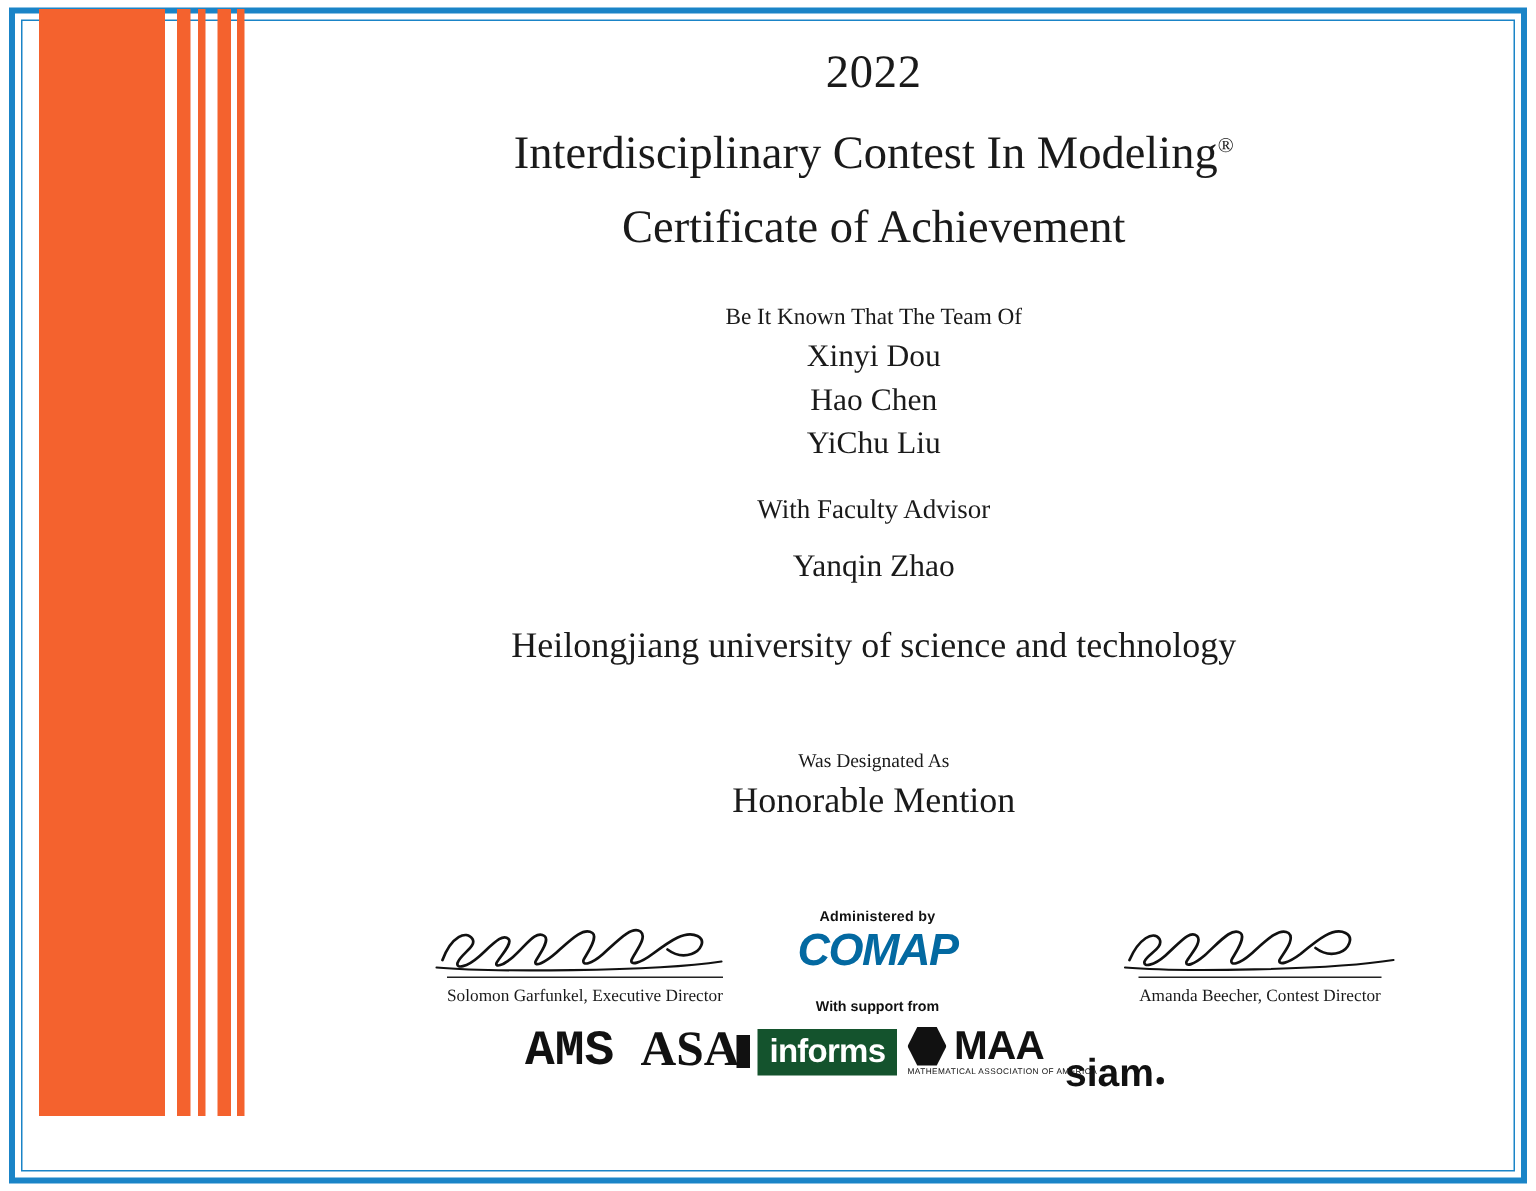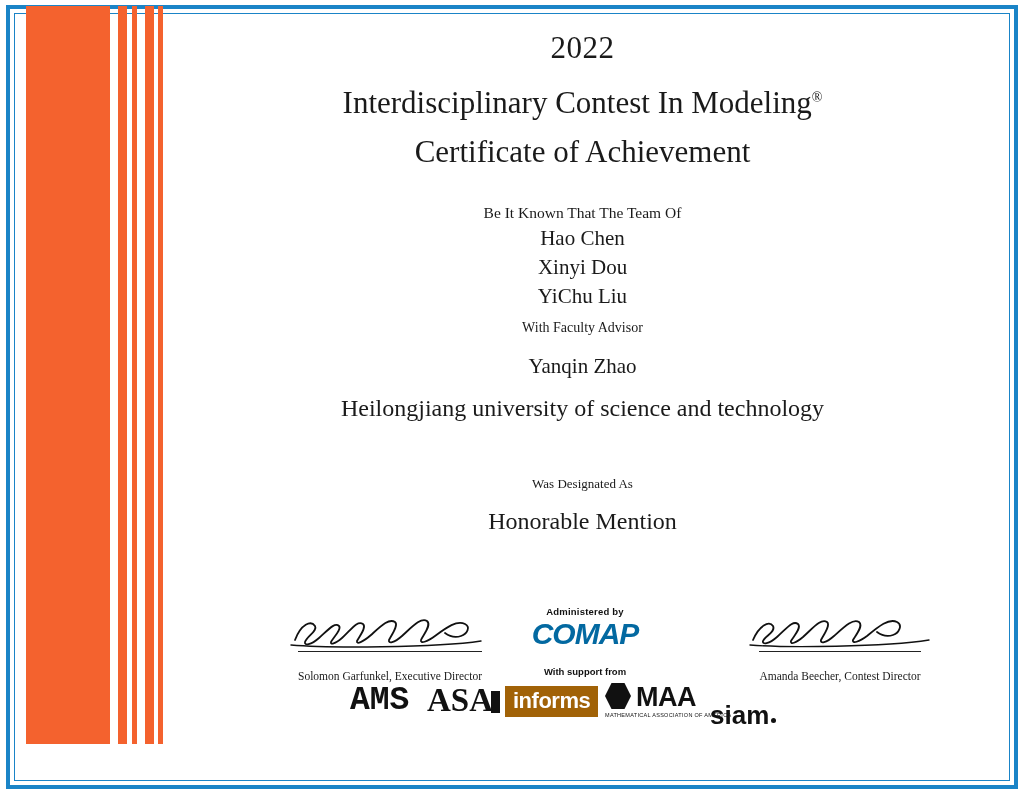--- a/index.html
+++ b/index.html
@@ -95,48 +95,48 @@
   .small-label {
     font-size: 15.5px;
     line-height: 22px;
     margin-top: 26px;
   }
   .member {
     font-size: 21px;
     line-height: 29px;
   }
   .advisor-label {
-    font-size: 14px;
+    font-size: 18px;
     line-height: 22px;
-    margin-top: 6px;
+    margin-top: 18px;
   }
   .advisor-name {
     font-size: 21px;
     line-height: 30px;
     margin-top: 12px;
   }
   .of-label {
     font-size: 14.5px;
     line-height: 20px;
     margin-top: 16px;
   }
   .school {
     font-size: 24px;
     line-height: 34px;
-    margin-top: 10px;
+    margin-top: 22px;
   }
   .designated-label {
     font-size: 13px;
     line-height: 22px;
     margin-top: 48px;
   }
   .award {
     font-size: 24px;
     line-height: 33px;
-    margin-top: 10px;
+    margin-top: 0;
   }
 
   
   .sig-area {
     position: absolute;
     left: 180px;
     top: 600px;
     width: 810px;
     height: 130px;
   }
@@ -150,21 +150,21 @@
   .sig-script {
     height: 38px;
     position: relative;
   }
   .sig-script svg { display: block; margin: 0 auto; }
   .sig-caption {
     font-size: 11.5px;
     color: #1a1a1a;
     margin-top: 1px;
     border-top: 1px solid #222;
-    padding-top: 18px;
+    padding-top: 6px;
     display: inline-block;
   }
 
   .comap-block {
     position: absolute;
     left: 325px;
     top: 6px;
     width: 160px;
     text-align: center;
   }
@@ -220,32 +220,32 @@
   }
   .asa .tail {
     display: inline-block;
     width: 9px; height: 22px;
     background: #111;
     margin-left: -2px;
     vertical-align: -2px;
   }
   .informs {
     left: 325px; top: 6px;
-    background: #a16207;
+    background: #14532d;
     color: #fff;
     font-size: 22px;
     font-weight: bold;
     padding: 2px 8px 3px 8px;
     letter-spacing: -0.5px;
   }
   .maa-wrap {
     left: 425px; top: 2px;
     text-align: center;
   }
-  .maa-row { display: flex; }
+  .maa-row { display: flex; align-items: center; }
   .maa-hex {
     width: 26px; height: 28px;
     background: #111;
     clip-path: polygon(25% 4%, 75% 4%, 100% 50%, 75% 96%, 25% 96%, 0% 50%);
     margin-right: 5px;
   }
   .maa-text {
     font-size: 27px;
     font-weight: bold;
     letter-spacing: -0.5px;
@@ -291,22 +291,22 @@
     <div class="year">2022</div>
 
     <div class="contest-title">
       <span>Interdisciplinary Contest In Modeling</span><span class="reg">®</span>
     </div>
 
     <div class="cert-line">Certificate of Achievement</div>
 
     <div class="small-label">Be It Known That The Team Of</div>
 
+    <div class="member">Xinyi Dou</div>
     <div class="member">Hao Chen</div>
-    <div class="member">Xinyi Dou</div>
     <div class="member">YiChu Liu</div>
 
     <div class="advisor-label">With Faculty Advisor</div>
     <div class="advisor-name">Yanqin Zhao</div>
 
     <div class="school">Heilongjiang university of science and technology</div>
 
     <div class="designated-label">Was Designated As</div>
     <div class="award">Honorable Mention</div>
   </div>

